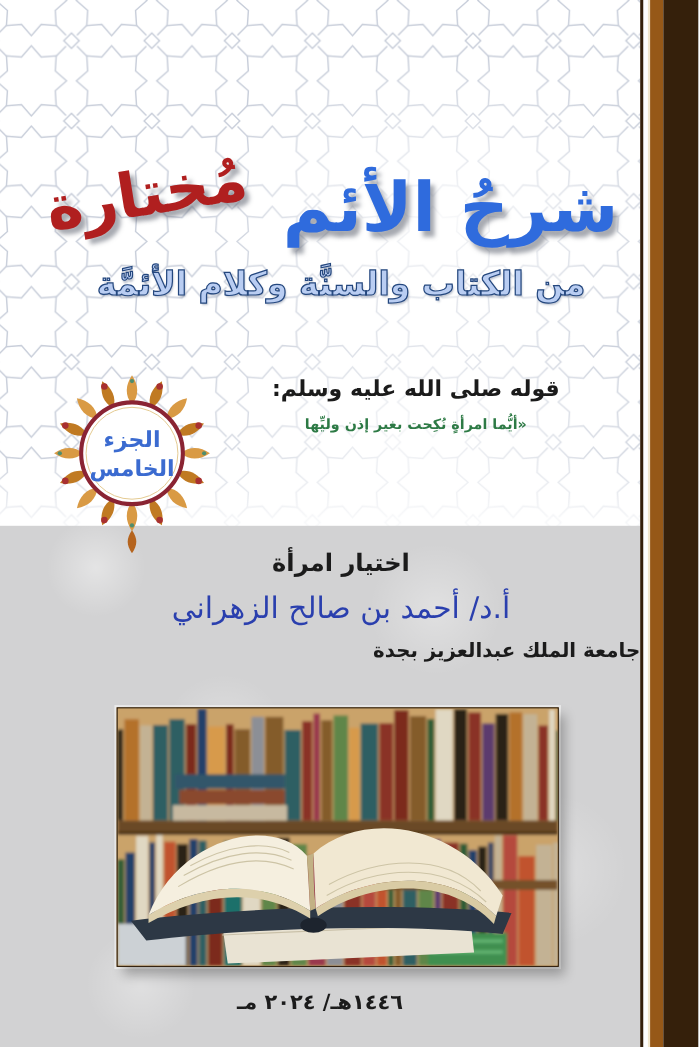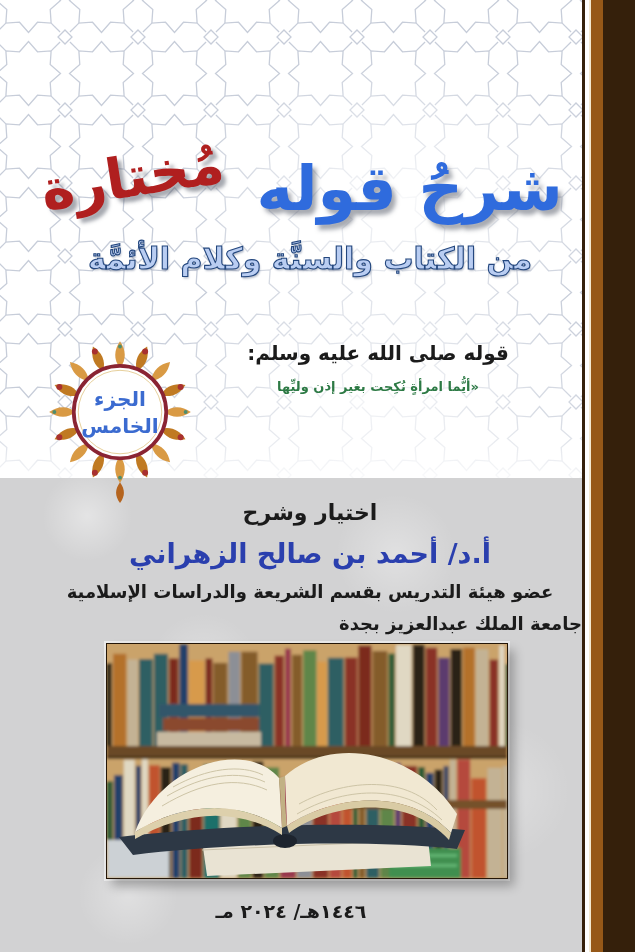--- a/index.html
+++ b/index.html
@@ -55,21 +55,21 @@
   
   .medallion{position:absolute;left:44px;top:336px;width:152px;height:170px;}
   .medallion svg{width:100%;height:100%;}
   .medallion text{font-family:"DejaVu Sans",sans-serif;font-weight:bold;font-size:27px;
     fill:var(--badge-blue,#3b6bd0);}
 
   
   .author{position:absolute;left:38px;top:500px;width:544px;direction:rtl;text-align:center;
     color:var(--text-black,#1b1b1b);}
   .author .a-intro{font-size:22px;font-weight:bold;margin-bottom:13px;}
-  .author .a-name{font-size:27px;font-weight:bold;color:var(--author-blue,#2a3fae);margin-bottom:12px;}
+  .author .a-name{font-size:27px;font-weight:normal;color:var(--author-blue,#2a3fae);margin-bottom:12px;}
   .author .a-affil{font-size:18px;font-weight:bold;margin-bottom:11px;}
   .author .a-univ{font-size:18px;font-weight:bold;text-align:right;}
 
   
   .photo{position:absolute;left:106px;top:643px;width:400px;height:234px;
     border:1px solid #241607;box-shadow:6px 7px 10px rgba(0,0,0,.28), 0 0 0 2px rgba(255,255,255,.55);
     background:#caa36a;overflow:hidden;}
   .photo svg{display:block;}
 
   
@@ -105,21 +105,21 @@
 
   <div class="side-border">
     <div class="s1"></div>
     <div class="s2"></div>
     <div class="s3"></div>
     <div class="s4"></div>
     <div class="s5"></div>
   </div>
 
   <div class="title">
-    <span class="t-blue">شرحُ قوله</span>
+    <span class="t-blue">شرحُ الأئم</span>
     <span class="t-red">مُختارة</span>
   </div>
 
   <div class="subtitle">من الكتاب والسنَّة وكلام الأئمَّة</div>
 
   <div class="hadith">
     <div class="h-intro">قوله صلى الله عليه وسلم:</div>
     <div class="h-line">«أيُّما امرأةٍ نُكِحت بغير إذن وليِّها</div>
   </div>
 
@@ -164,23 +164,22 @@
         <path d="M0,94 C-7,104 -7,112 0,122 C7,112 7,104 0,94 Z" fill="#b5641e"></path>
         <circle r="62" fill="#ffffff" stroke="#8a2433" stroke-width="5"></circle>
         <circle r="56" fill="none" stroke="#e3c98f" stroke-width="1.2"></circle>
         <text x="0" y="-8" text-anchor="middle">الجزء</text>
         <text x="0" y="28" text-anchor="middle">الخامس</text>
       </g>
     </svg>
   </div>
 
   <div class="author">
-    <div class="a-intro">اختيار وشرح</div>
+    <div class="a-intro">اختيار امرأة</div>
     <div class="a-name">أ.د/ أحمد بن صالح الزهراني</div>
-    <div class="a-affil">عضو هيئة التدريس بقسم الشريعة والدراسات الإسلامية</div>
     <div class="a-univ">جامعة الملك عبدالعزيز بجدة</div>
   </div>
 
   <div class="photo">
     <svg width="400" height="234" viewBox="0 0 400 234" xmlns="http://www.w3.org/2000/svg">
       <defs>
           <filter id="blurBg" x="-5%" y="-5%" width="110%" height="110%">
             <feGaussianBlur stdDeviation="1.4"></feGaussianBlur>
           </filter>
         </defs>

